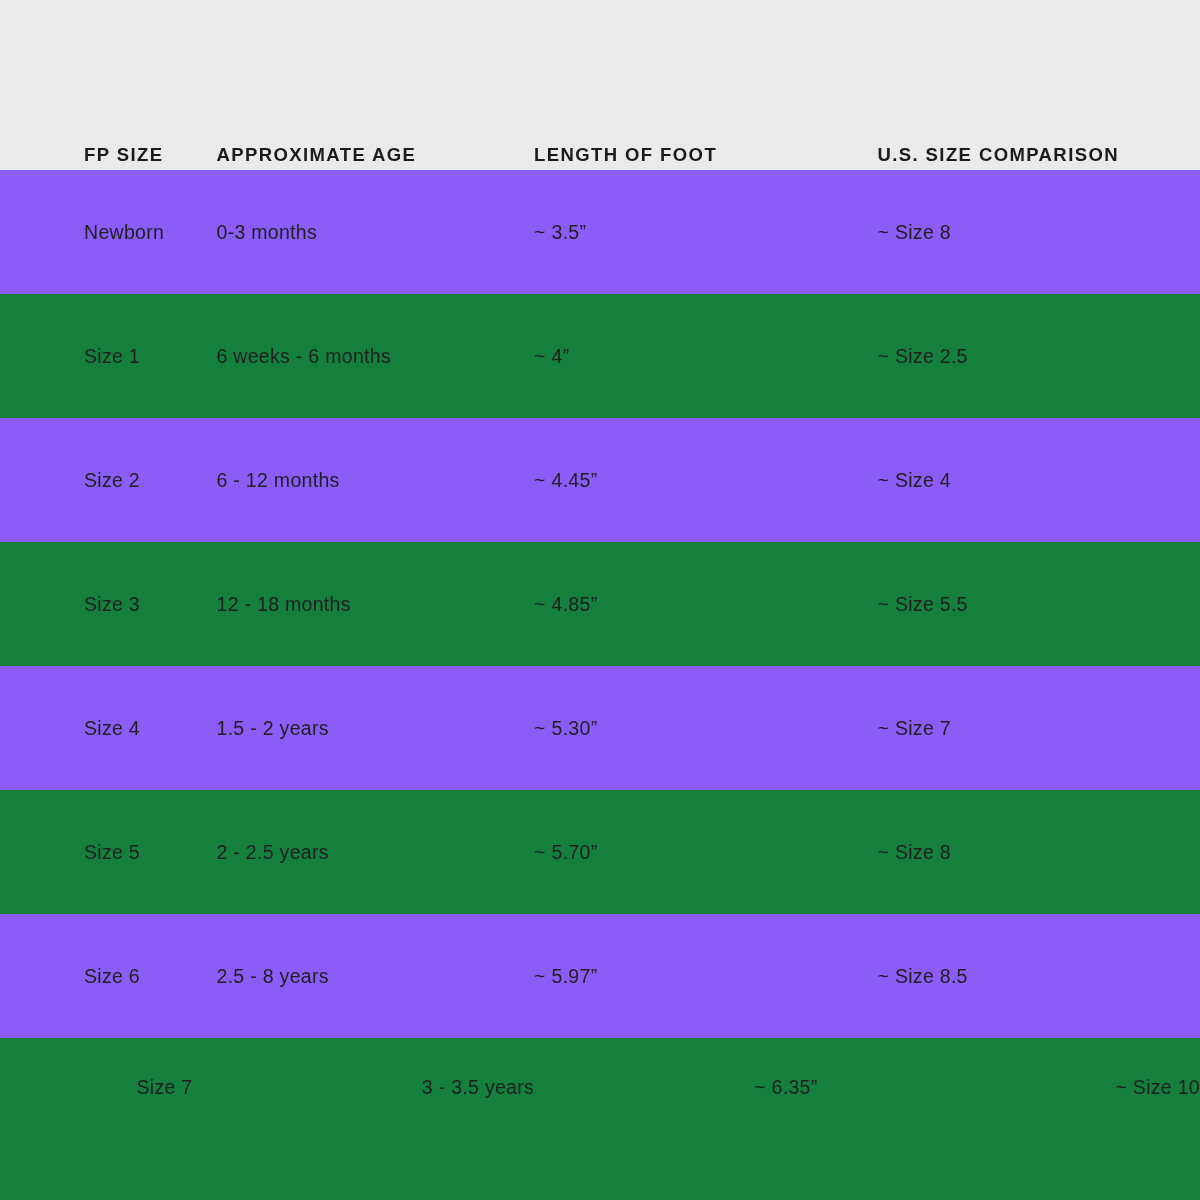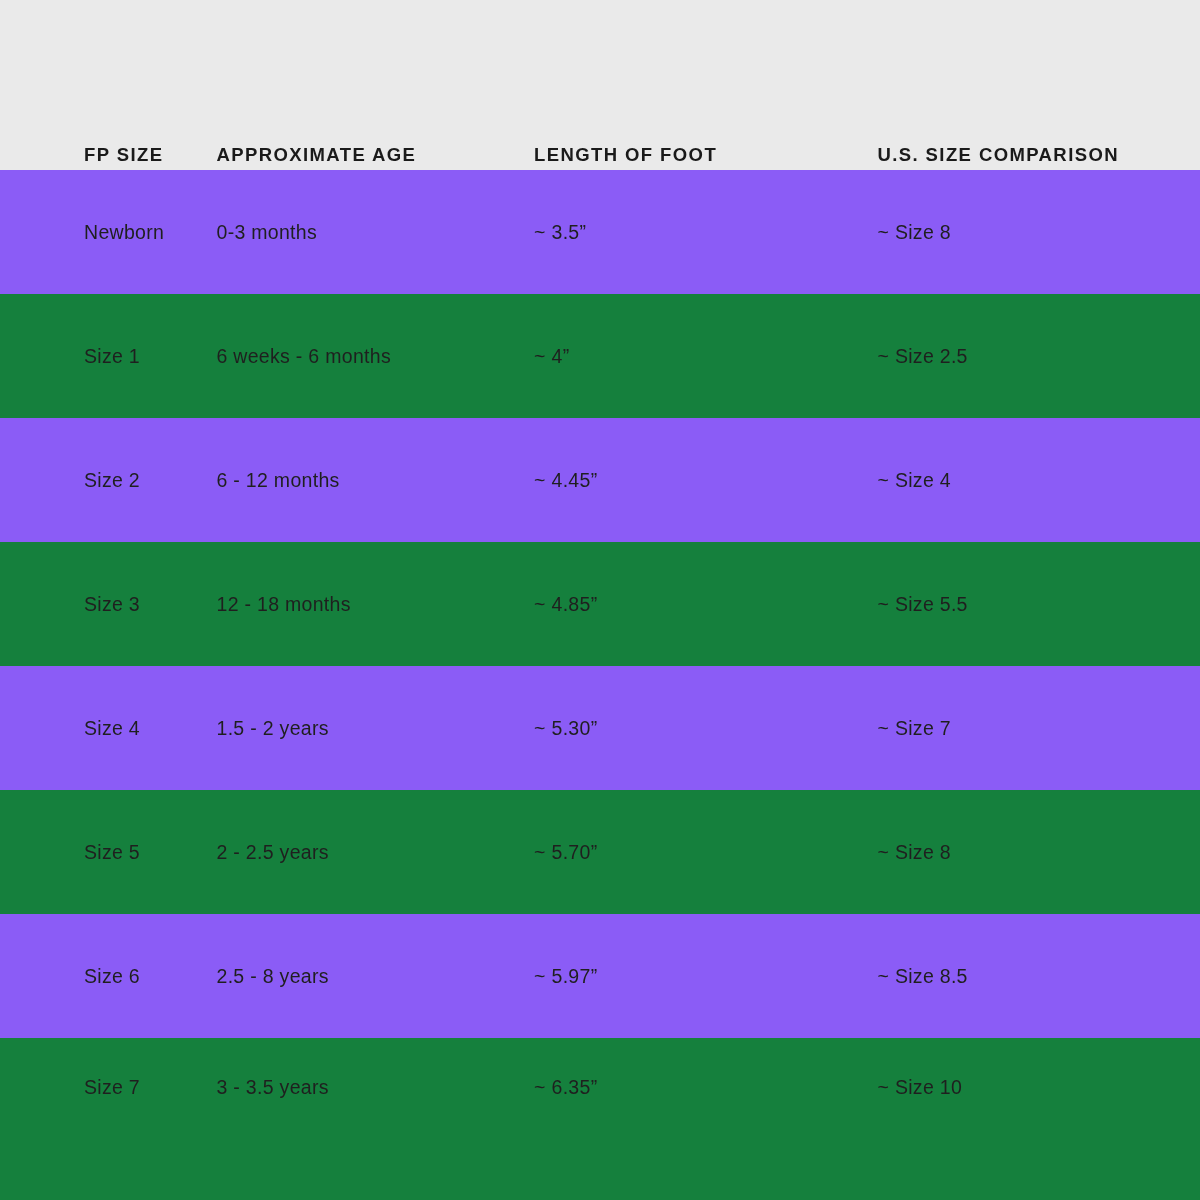--- a/index.html
+++ b/index.html
@@ -75,21 +75,21 @@
   }
 
   .data-row {
     height: 124px;
   }
 
   .last-row {
     height: 186px;
     align-items: flex-start;
   }
-  .last-row .cell { padding-top: 38px; }
+  .last-row .cell { padding-top: 38px; text-align: right; }
 
   
   .divider {
     position: absolute;
     top: 0;
     left: 893px;
     width: 2px;
     height: 1200px;
     background: #1c1c1c;
   }

